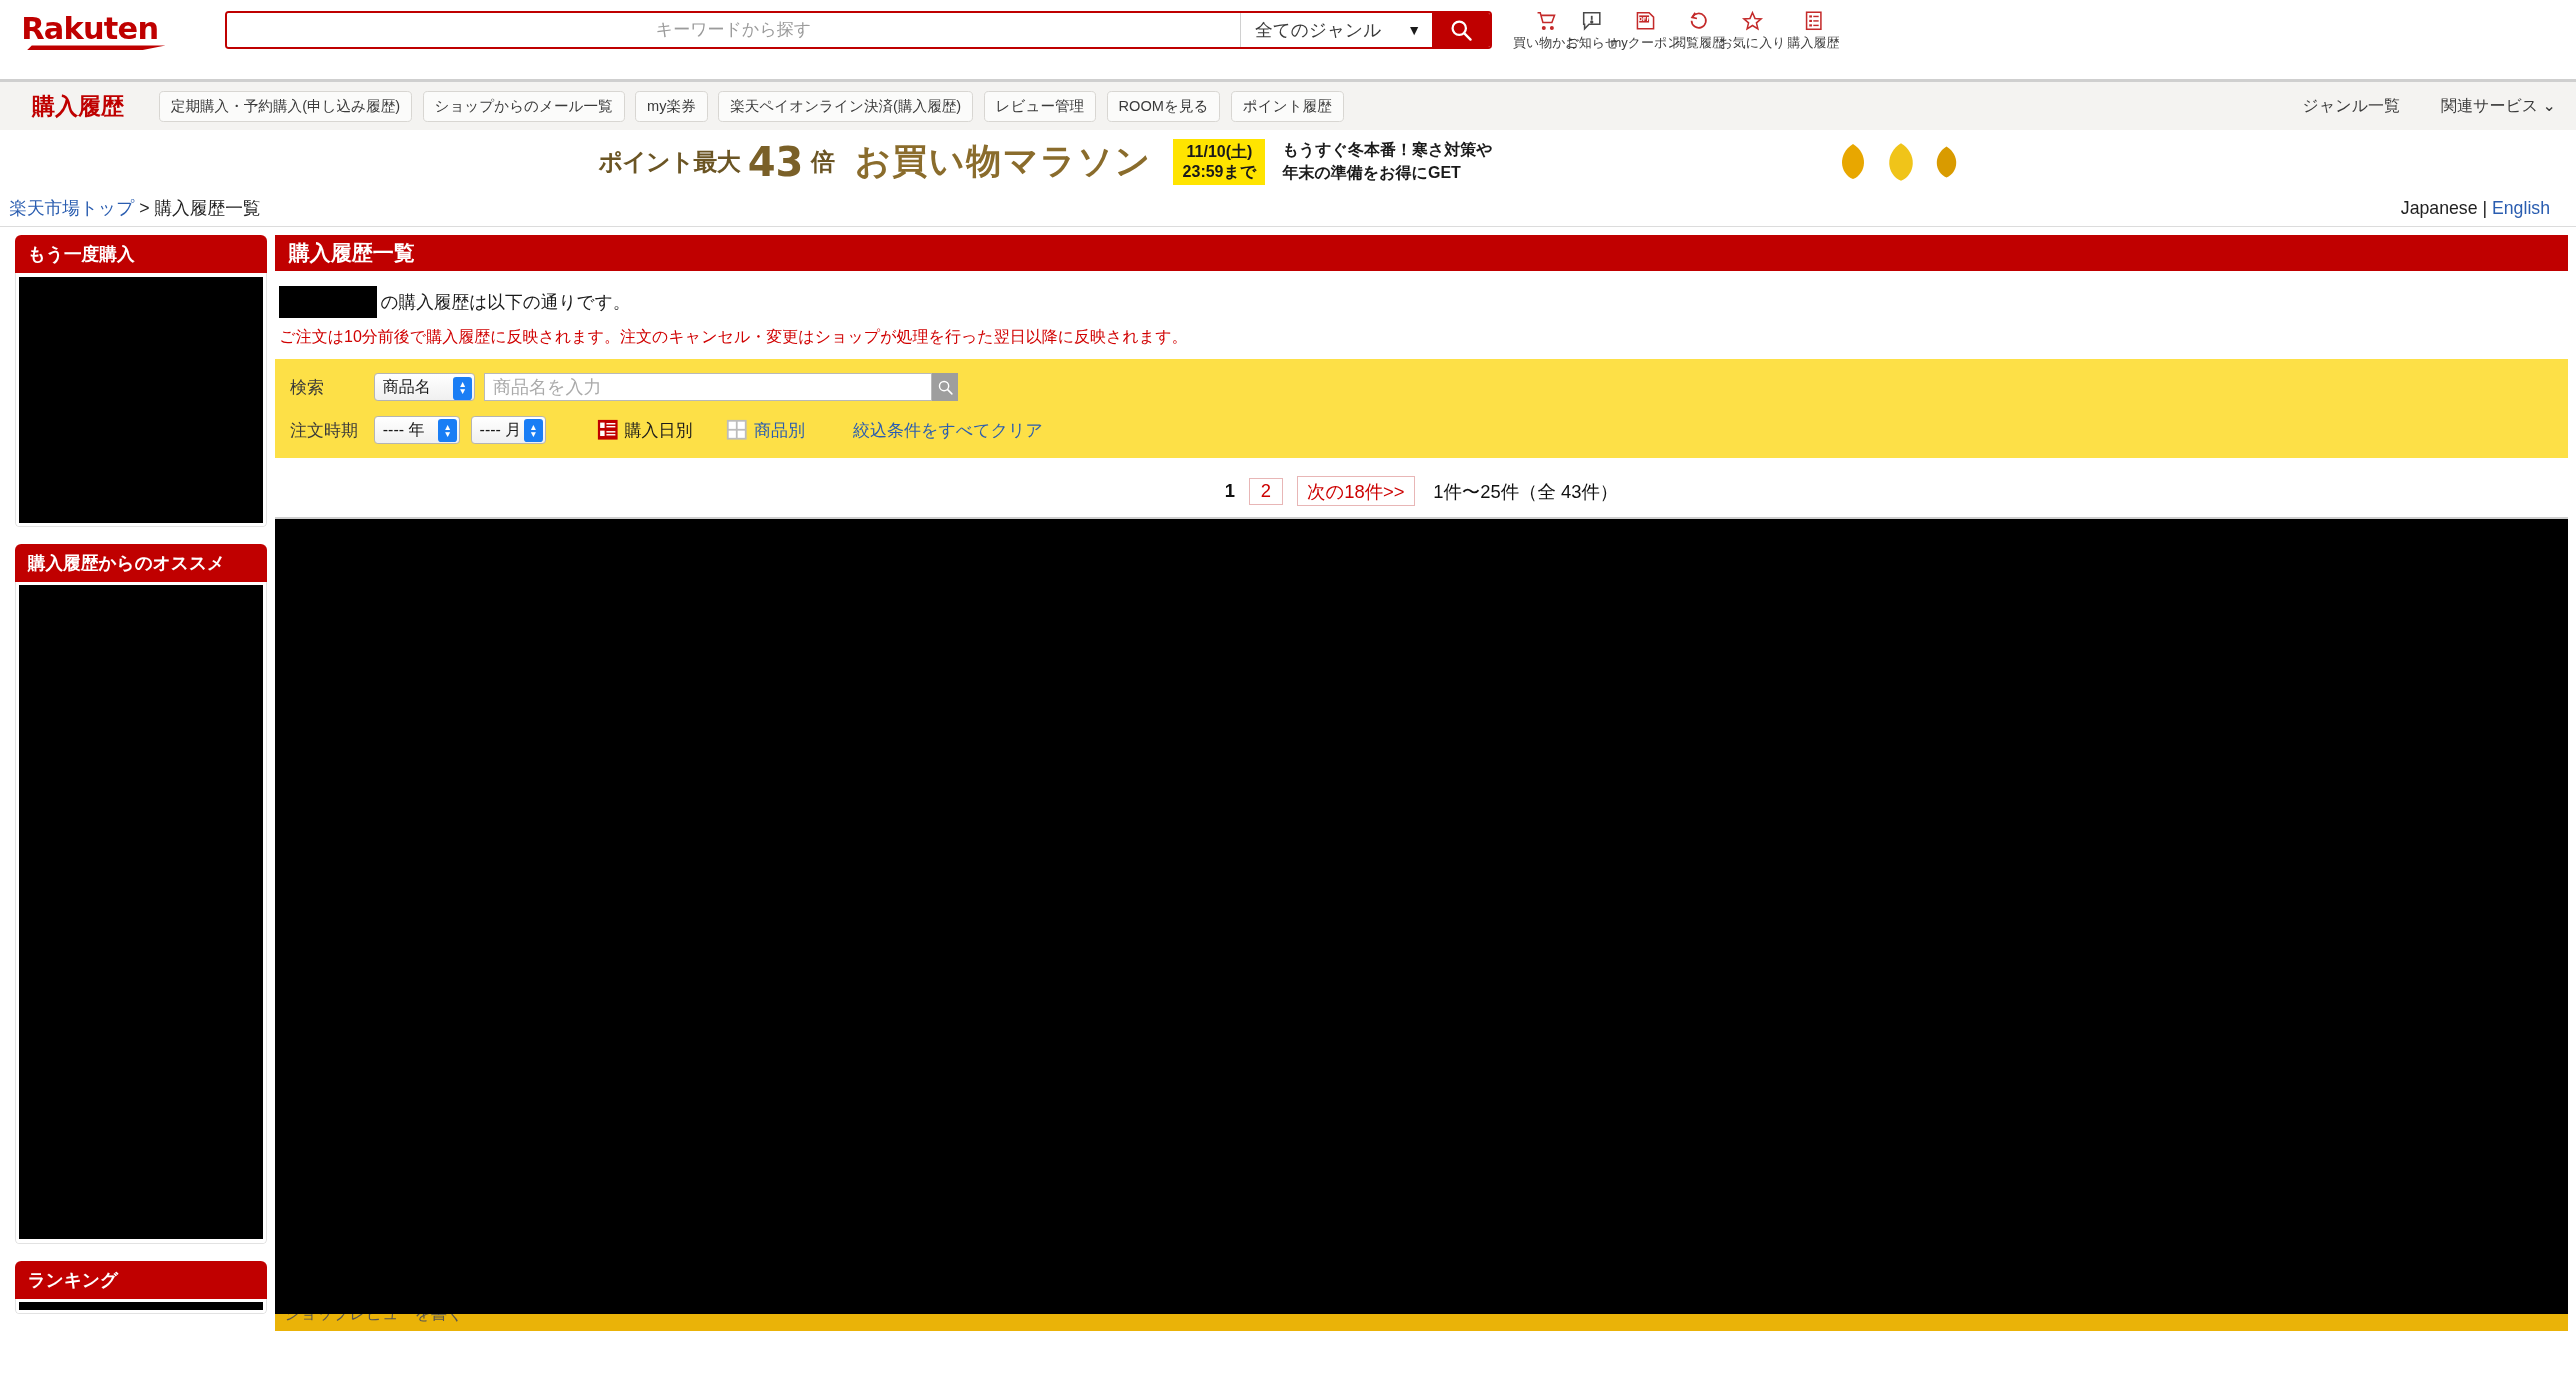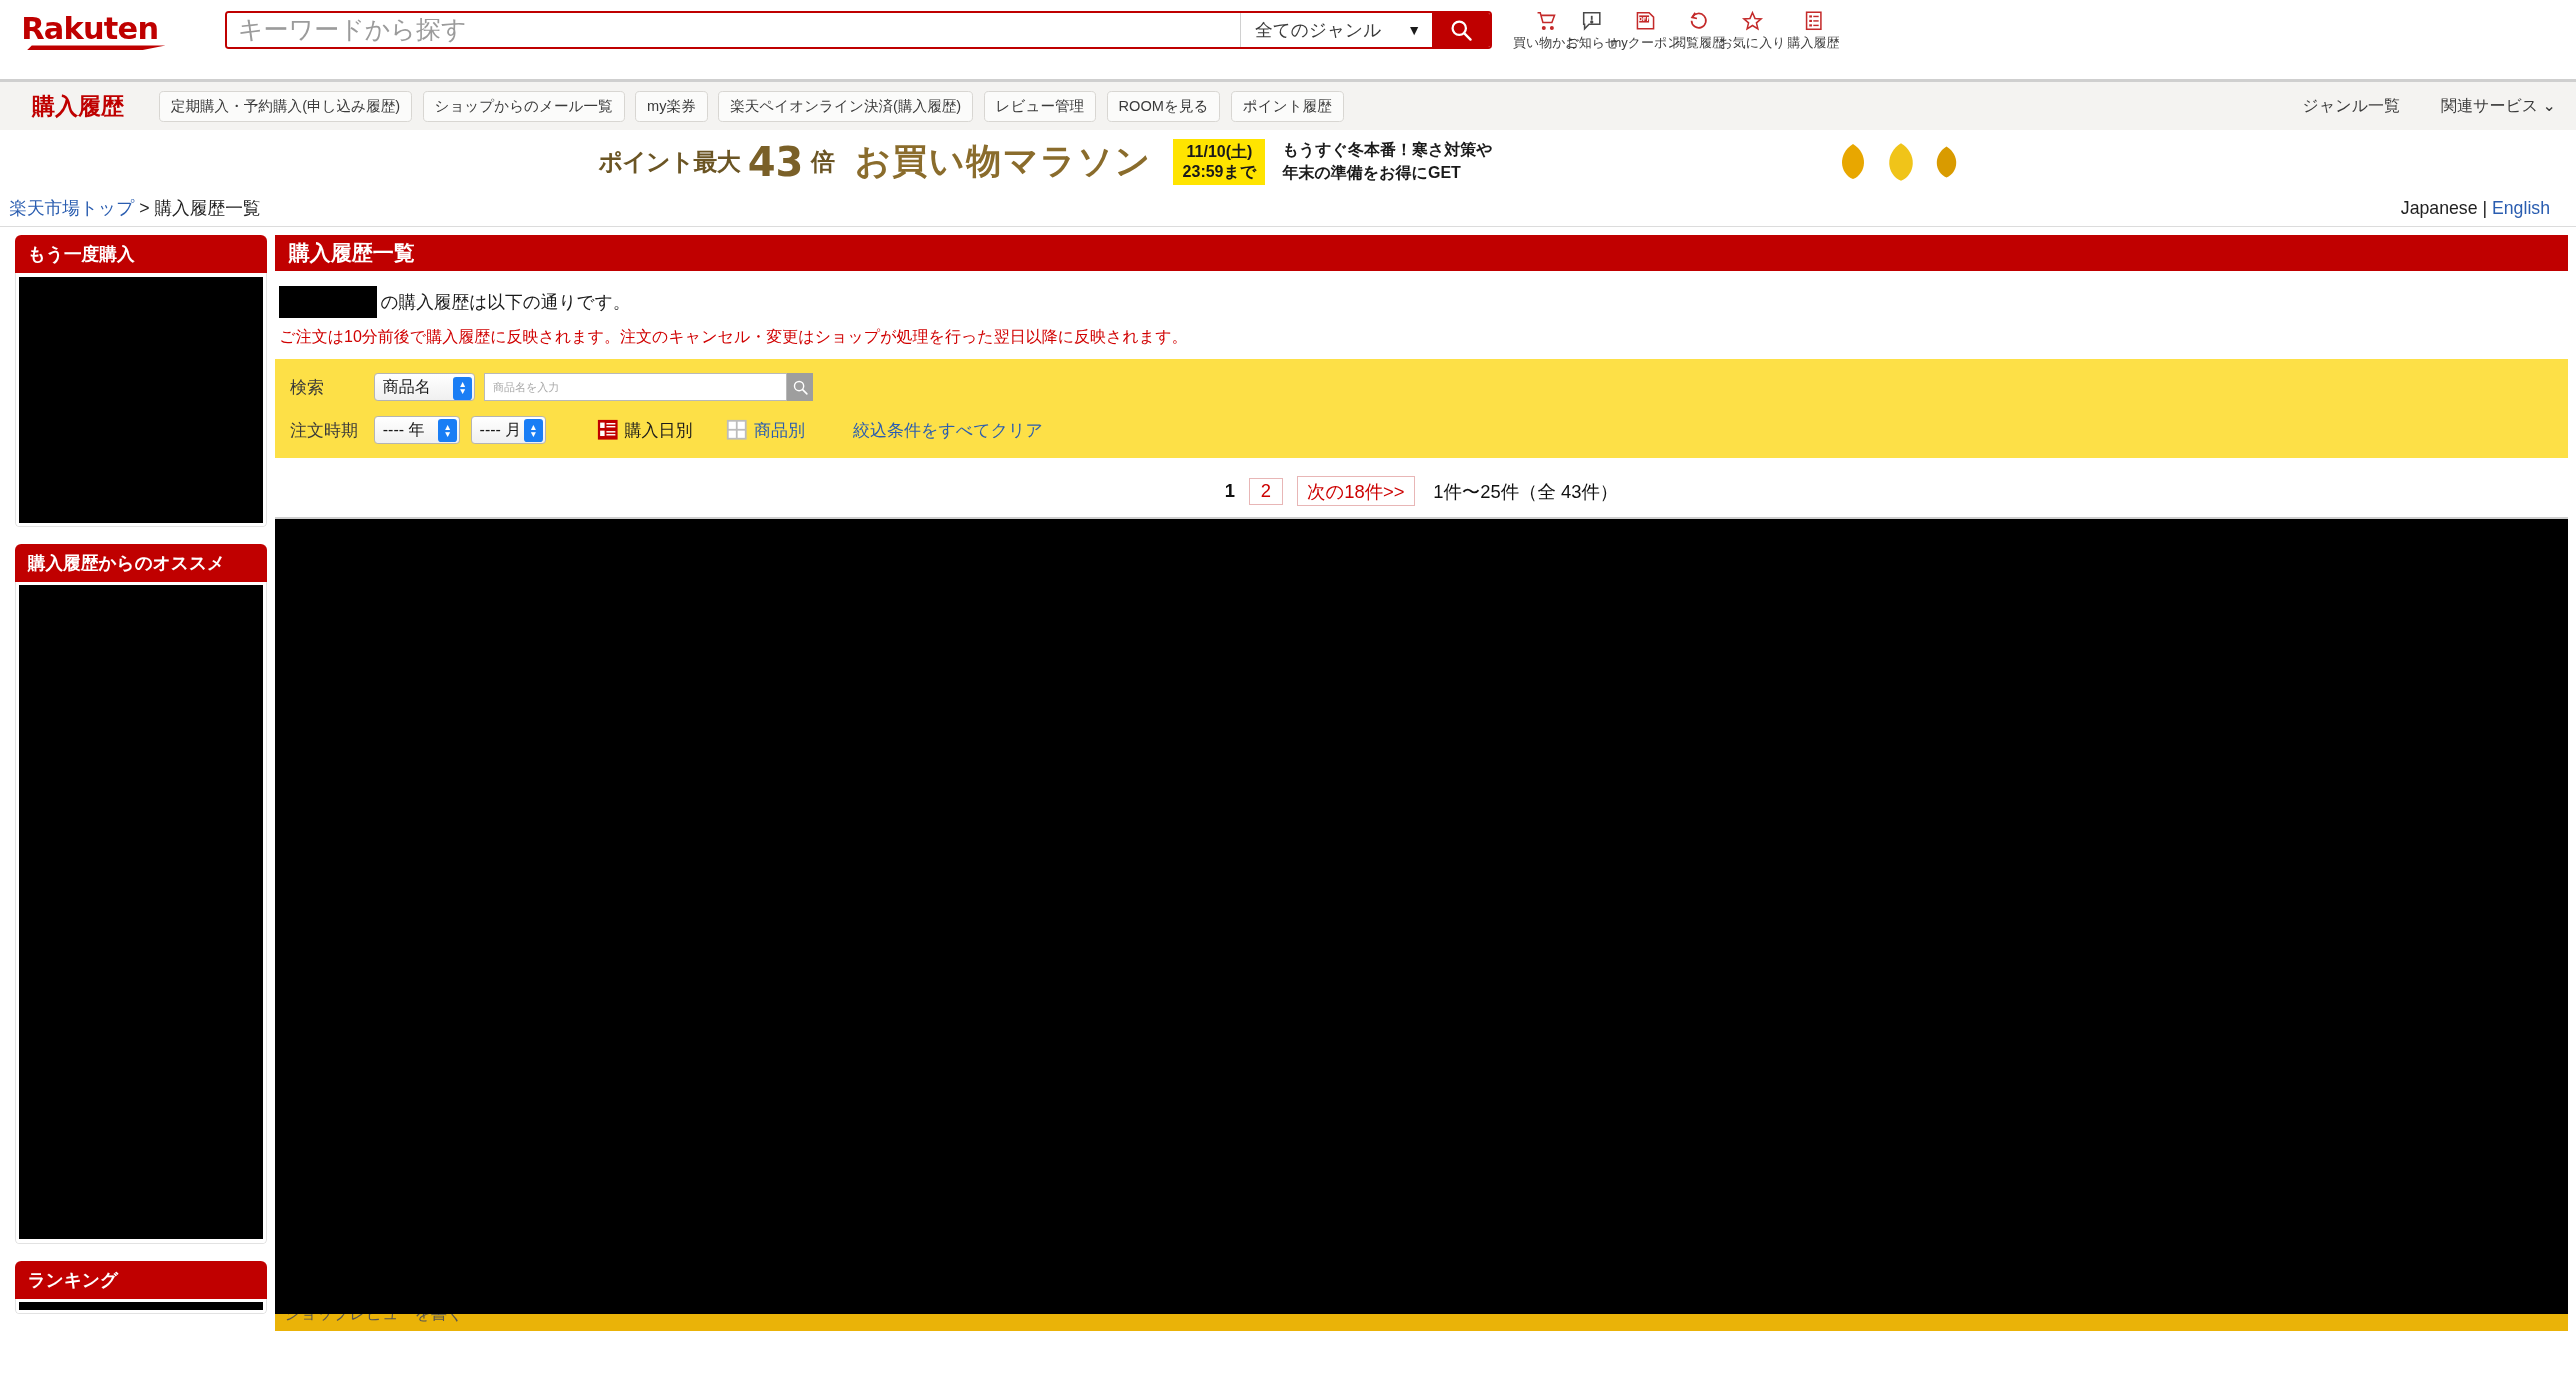--- a/index.html
+++ b/index.html
@@ -36,25 +36,26 @@
     border-radius: 3.8px;
     height: 38px;
     width: 1267px;
     background: #fff;
     overflow: hidden;
     flex: 0 0 auto;
   }
   .kw-input {
     flex: 1 1 auto;
     border: none; outline: none;
-    font-size: 25px;
+    font-size: 17px;
     padding: 0 11px;
     color: #333;
     font-family: "Liberation Sans", sans-serif;
     background: #fff;
+    text-align: center;
   }
   .kw-input::placeholder { color: #9b9b9b; }
   .genre-sel {
     width: 192px;
     border: none;
     border-left: 0.8px solid #d0d0d0;
     display: flex; align-items: center; justify-content: space-between;
     padding: 0 10.8px 0 14px;
     font-size: 17.7px;
     color: #3a3a3a;
@@ -288,24 +289,24 @@
     background:#1a7ef5;
     border-radius:3.1px;
     display:flex; flex-direction:column; align-items:center; justify-content:center;
     color:#fff; font-size:8.4px; line-height:7px;
   }
   .sel-goods { width: 101px; }
   .sel-year { width: 86px; margin-left: 0; }
   .sel-month { width: 75px; margin-left: 10.8px; }
 
   .text-input {
-    width: 303px; height: 28px;
+    width: 448px; height: 28px;
     border:0.8px solid #b9b9b9;
     background:#fff;
-    font-size:11px; color:#333;
+    font-size:18px; color:#333;
     padding: 0 7.7px;
     margin-left: 9.2px;
     outline:none;
     font-family: "Liberation Sans", sans-serif;
   }
   .text-input::placeholder { color:#aaa; }
   .mag-btn {
     width:26px; height:28px;
     background:#9e9e9e;
     display:flex; align-items:center; justify-content:center;

